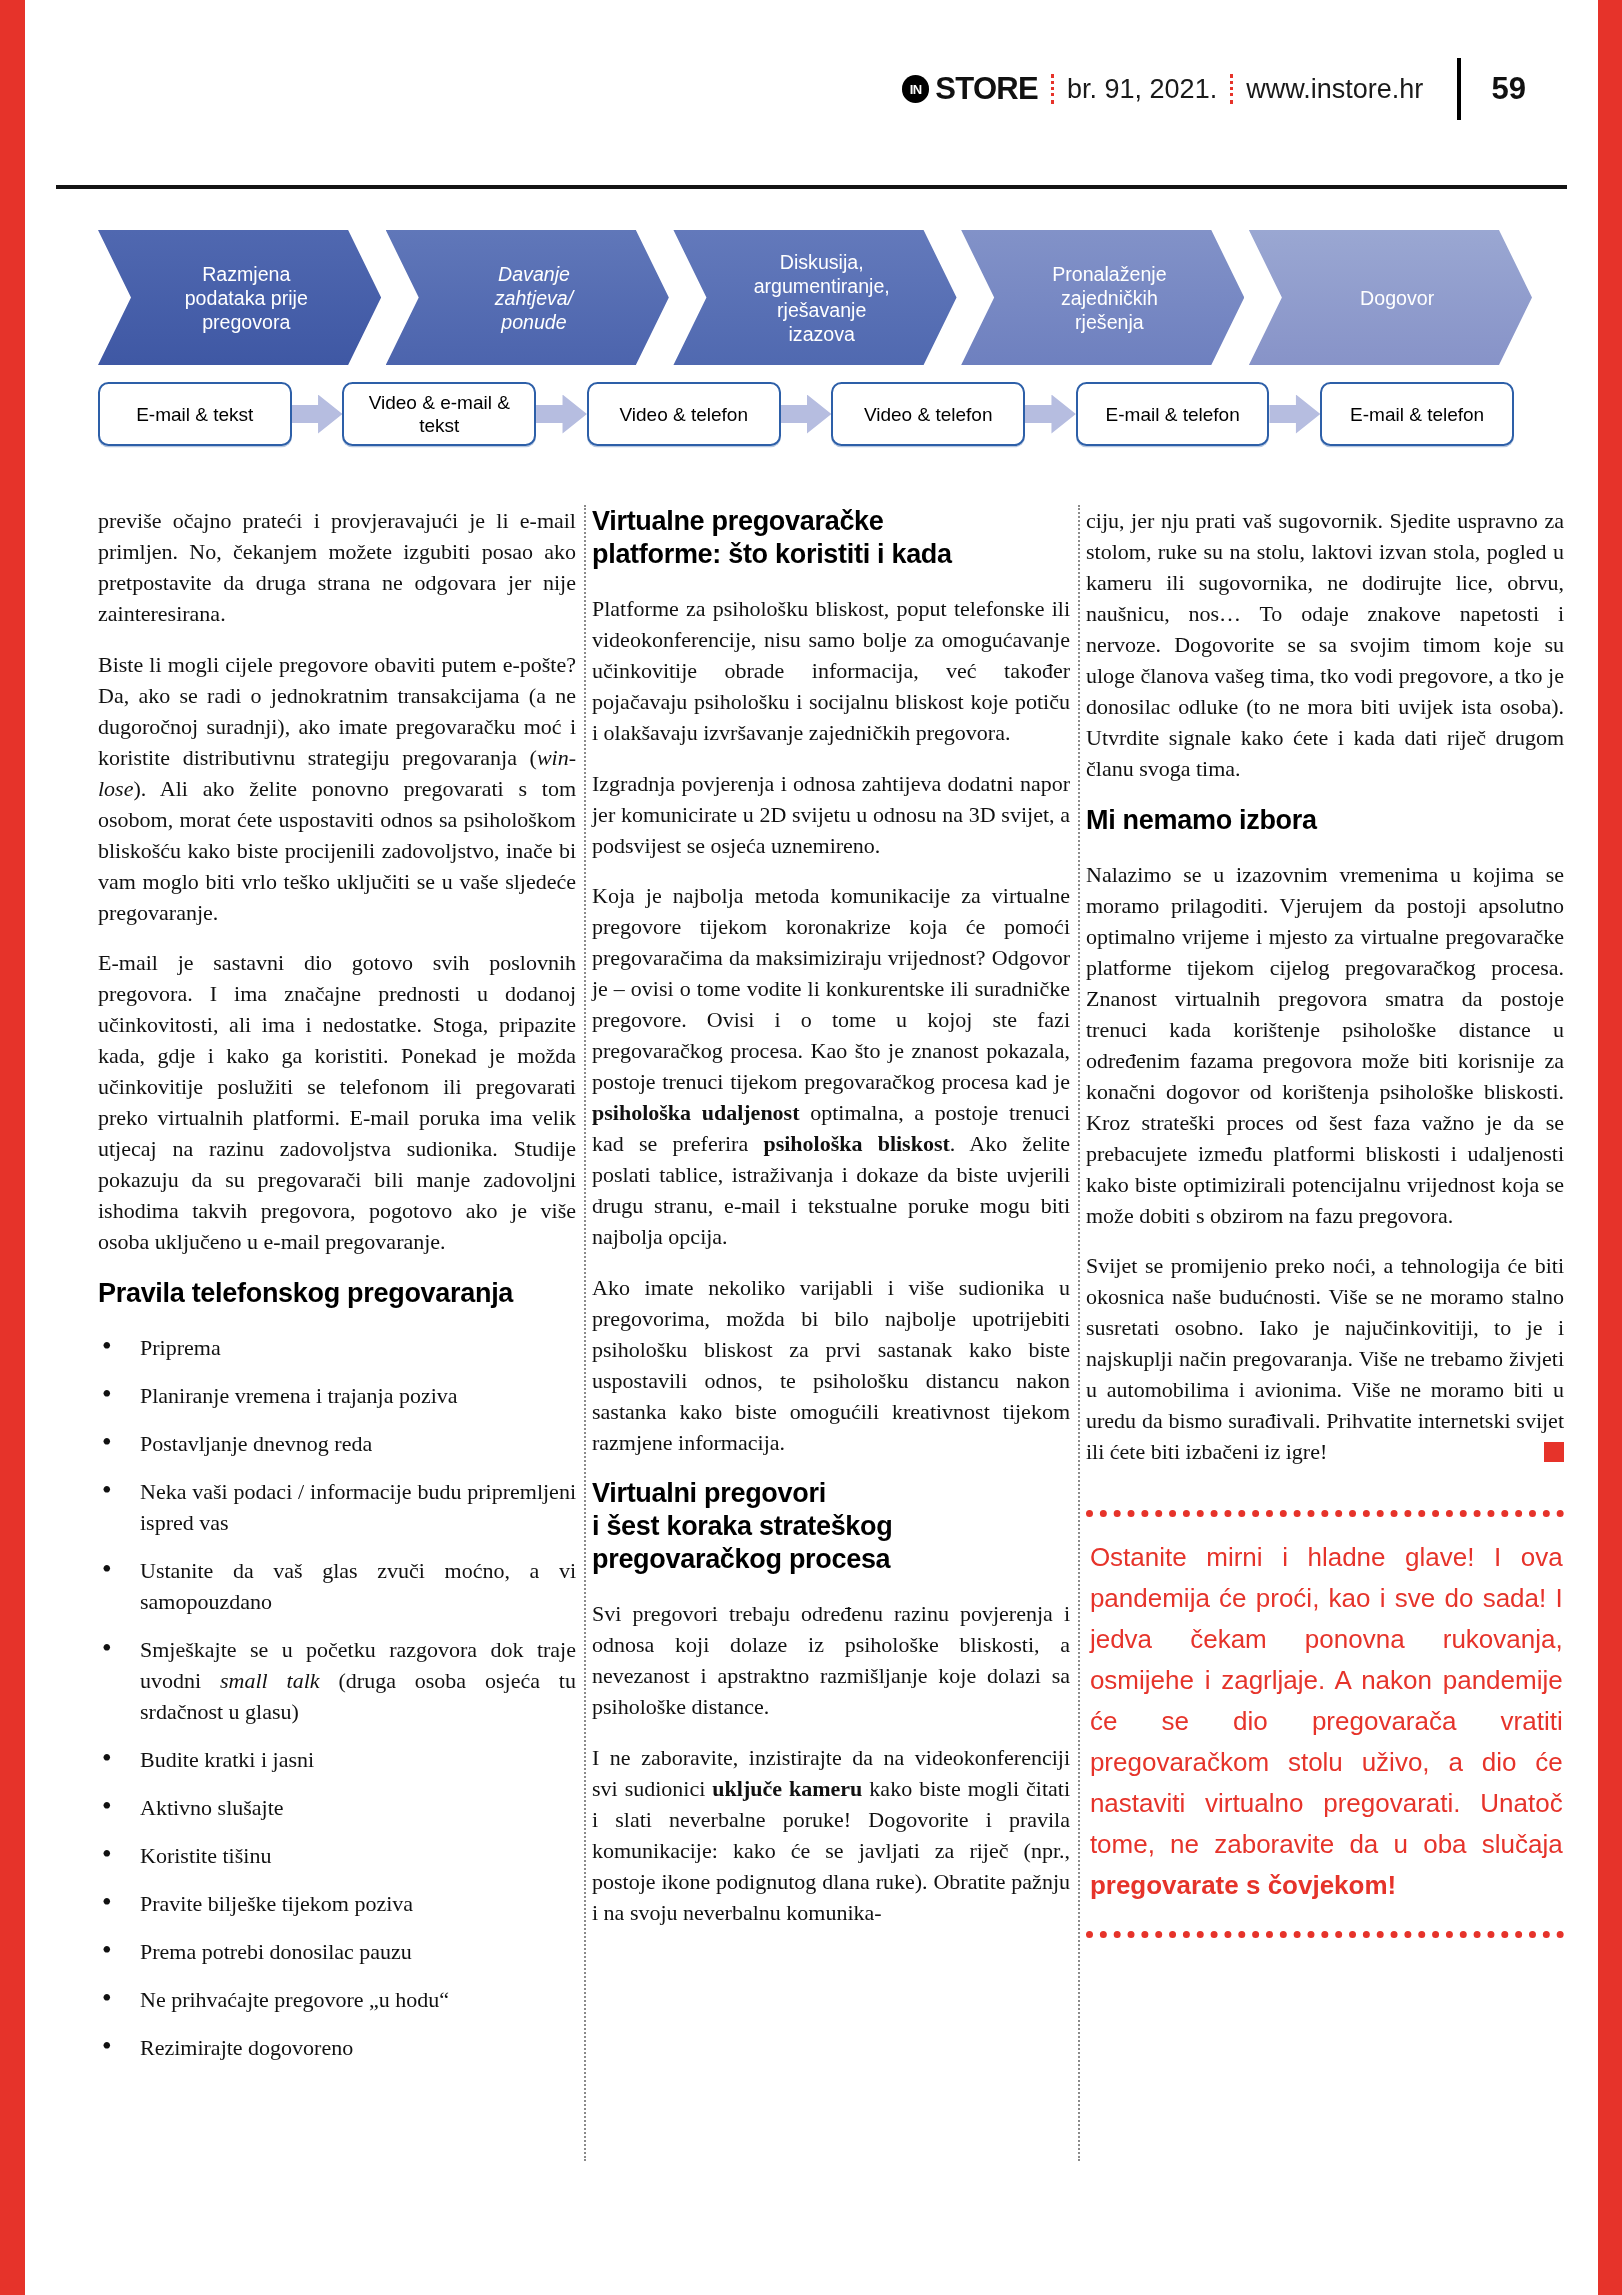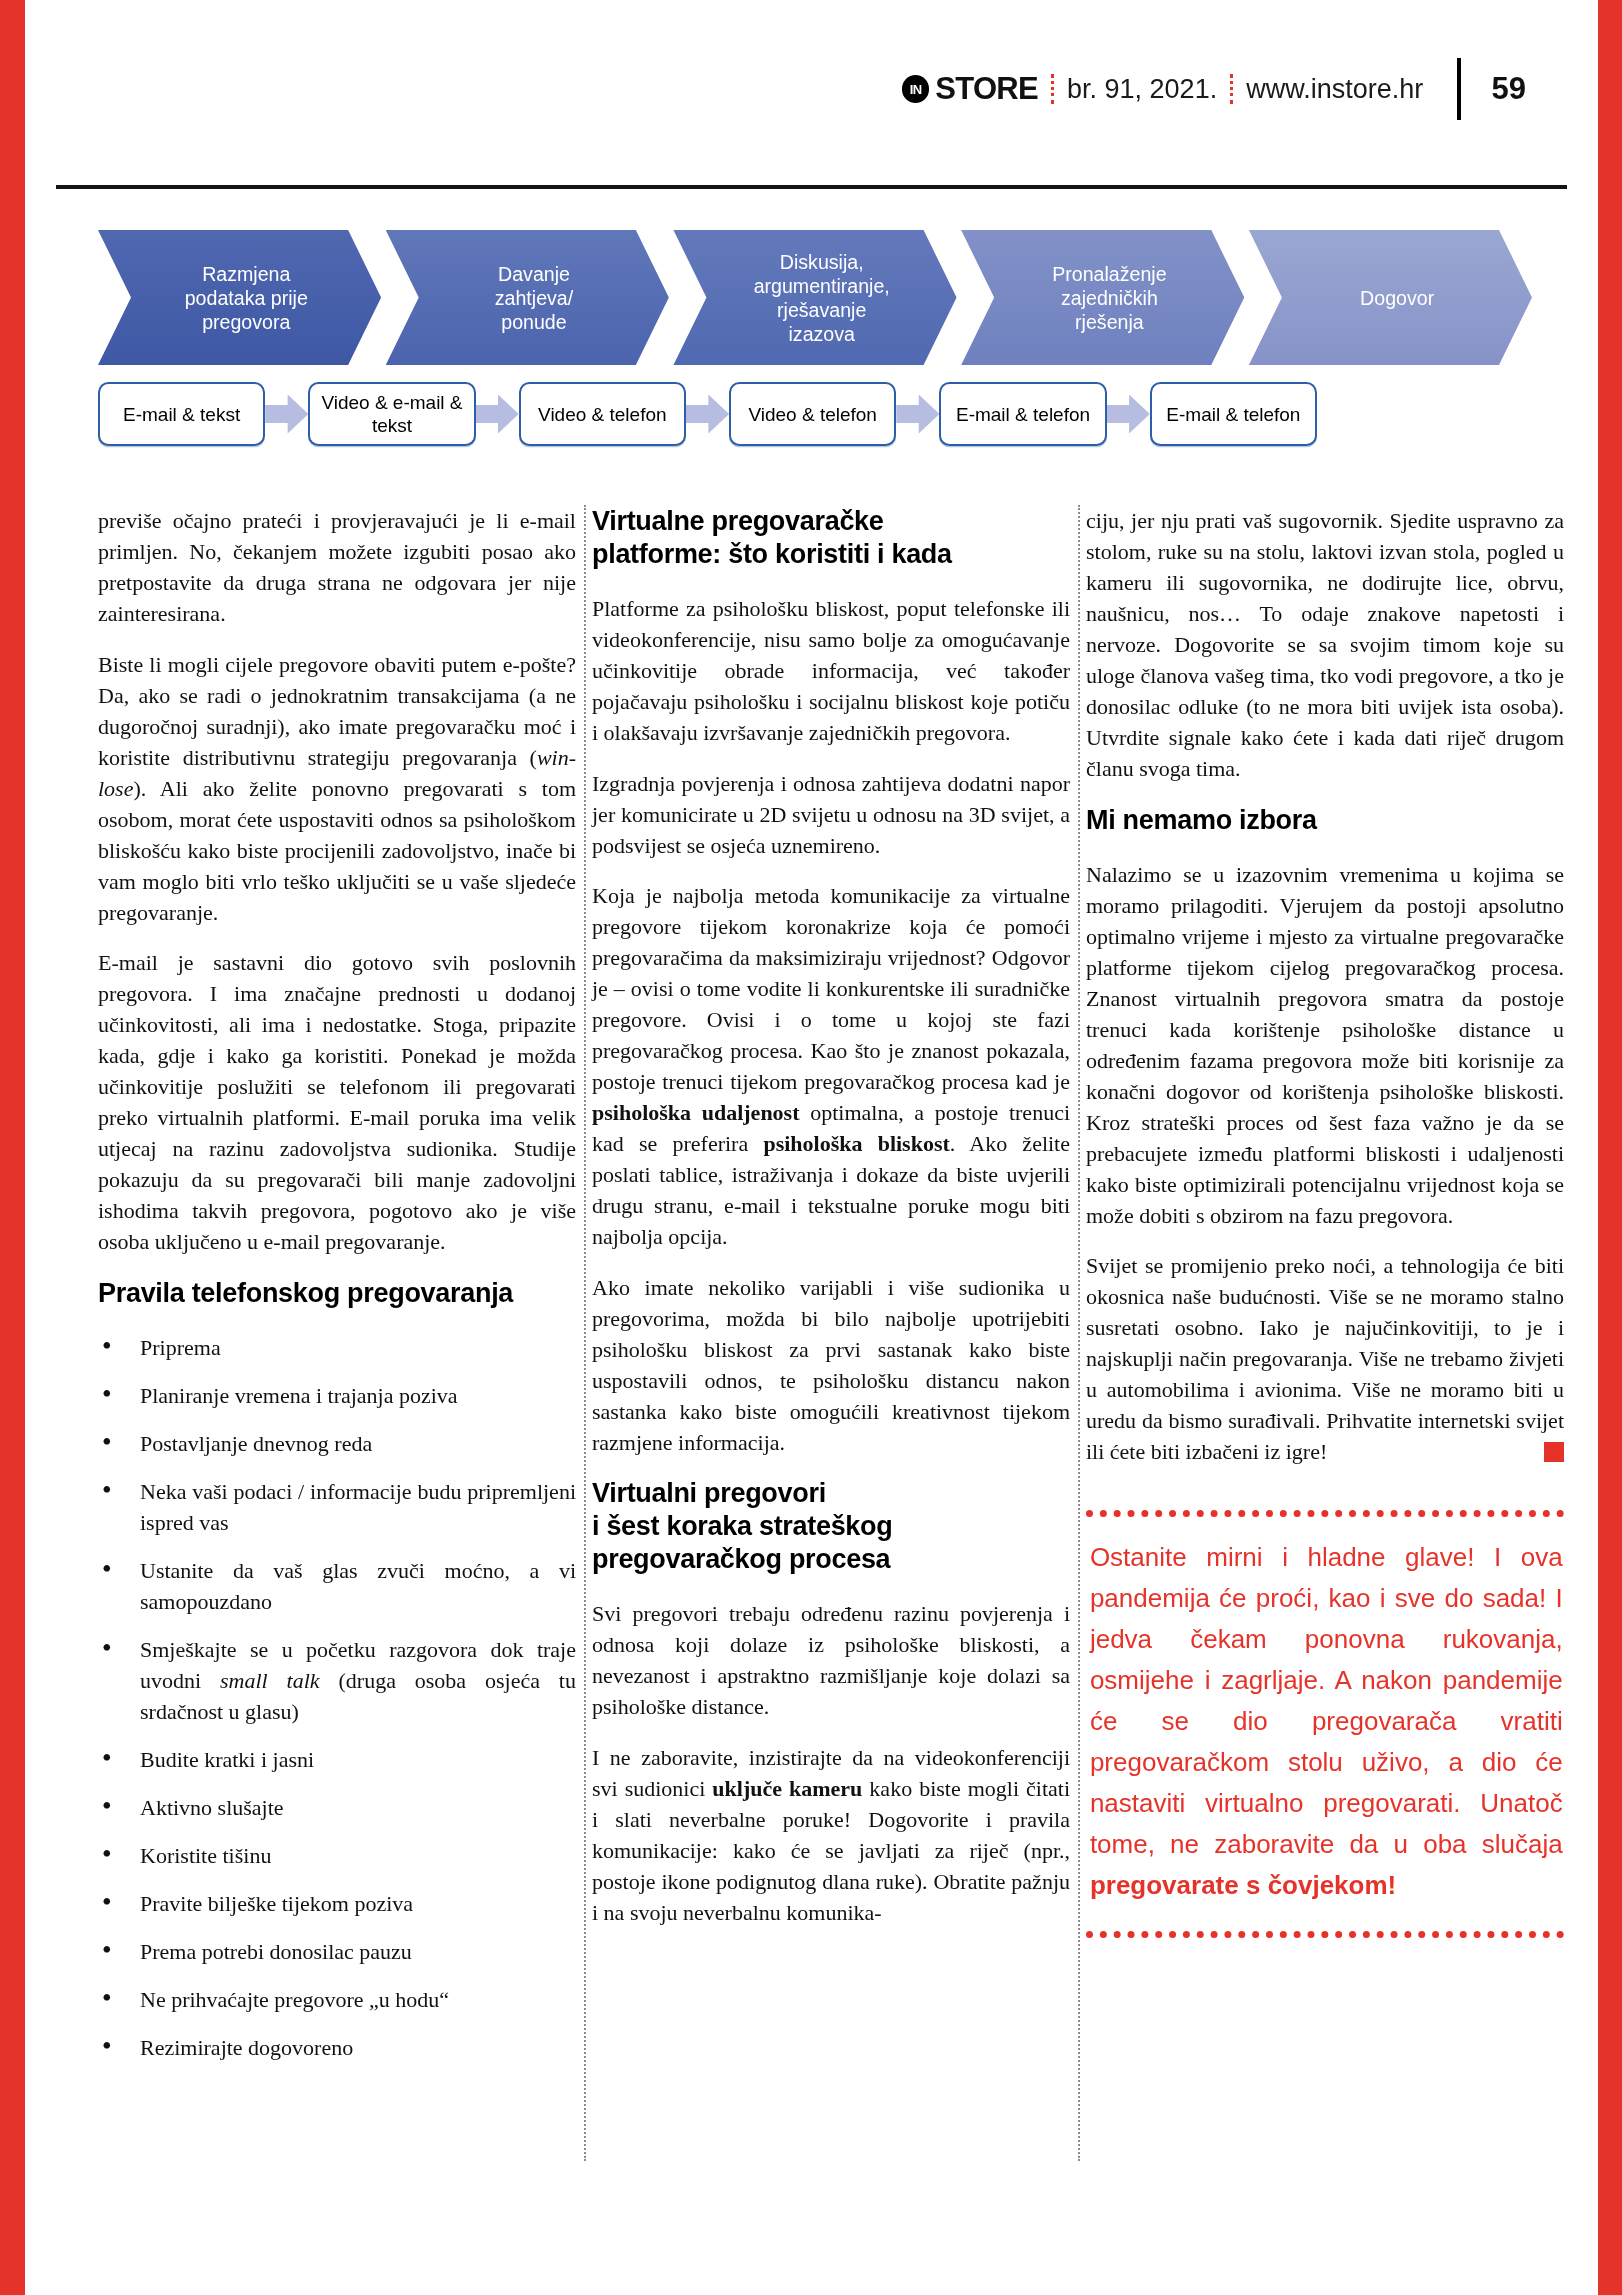--- a/index.html
+++ b/index.html
@@ -35,27 +35,27 @@
   
   .chevrons{position:absolute;left:98px;top:230px;width:1434px;height:135px;display:flex;}
   .chev{flex:1;margin-right:4.6px;color:#fff;display:flex;align-items:center;justify-content:center;
     text-align:center;font-family:"Liberation Sans",sans-serif;font-size:19.6px;line-height:24px;
     white-space:pre-line;
     clip-path:polygon(0 0, calc(100% - 33px) 0, 100% 50%, calc(100% - 33px) 100%, 0 100%, 33px 50%);
     padding:0 19.6px 0 33px;box-sizing:border-box;}
   .chev:last-child{margin-right:0;}
   .c0{background:linear-gradient(180deg,#4a67ae,#34519e);}
   .c1{background:linear-gradient(180deg,#5068b0,#3f58a4);}
-  .c2{background:linear-gradient(180deg,#6077b9,#4c64ad);}
+  .c2{background:linear-gradient(180deg,#6077b9,#4c64ad);font-style:italic;}
   .c3{background:linear-gradient(180deg,#6379bb,#5069b0);}
   .c4{background:linear-gradient(180deg,#8292c8,#6e80bf);}
   .c5{background:linear-gradient(180deg,#9aa7d2,#8793c8);}
 
   
-  .channels{position:absolute;left:98px;top:382px;width:1219px;display:flex;
+  .channels{position:absolute;left:98px;top:382px;width:1416px;display:flex;
     align-items:center;justify-content:space-between;}
   .chbox{width:194px;height:64px;border:2px solid var(--blue-border);border-radius:10.5px;
     background:#fff;display:flex;align-items:center;justify-content:center;text-align:center;
     font-family:"Liberation Sans",sans-serif;font-size:19px;line-height:23px;color:#000;
     padding:0 7.9px;box-sizing:border-box;box-shadow:0 1.3px 0 rgba(45,95,168,.35);}
   .charrow{width:51px;height:39px;background:var(--arrow);
     clip-path:polygon(0 27%, 52% 27%, 52% 0, 100% 50%, 52% 100%, 52% 73%, 0 73%);}
 
   
   .col{position:absolute;top:505px;width:478px;font-size:22px;line-height:31px;

